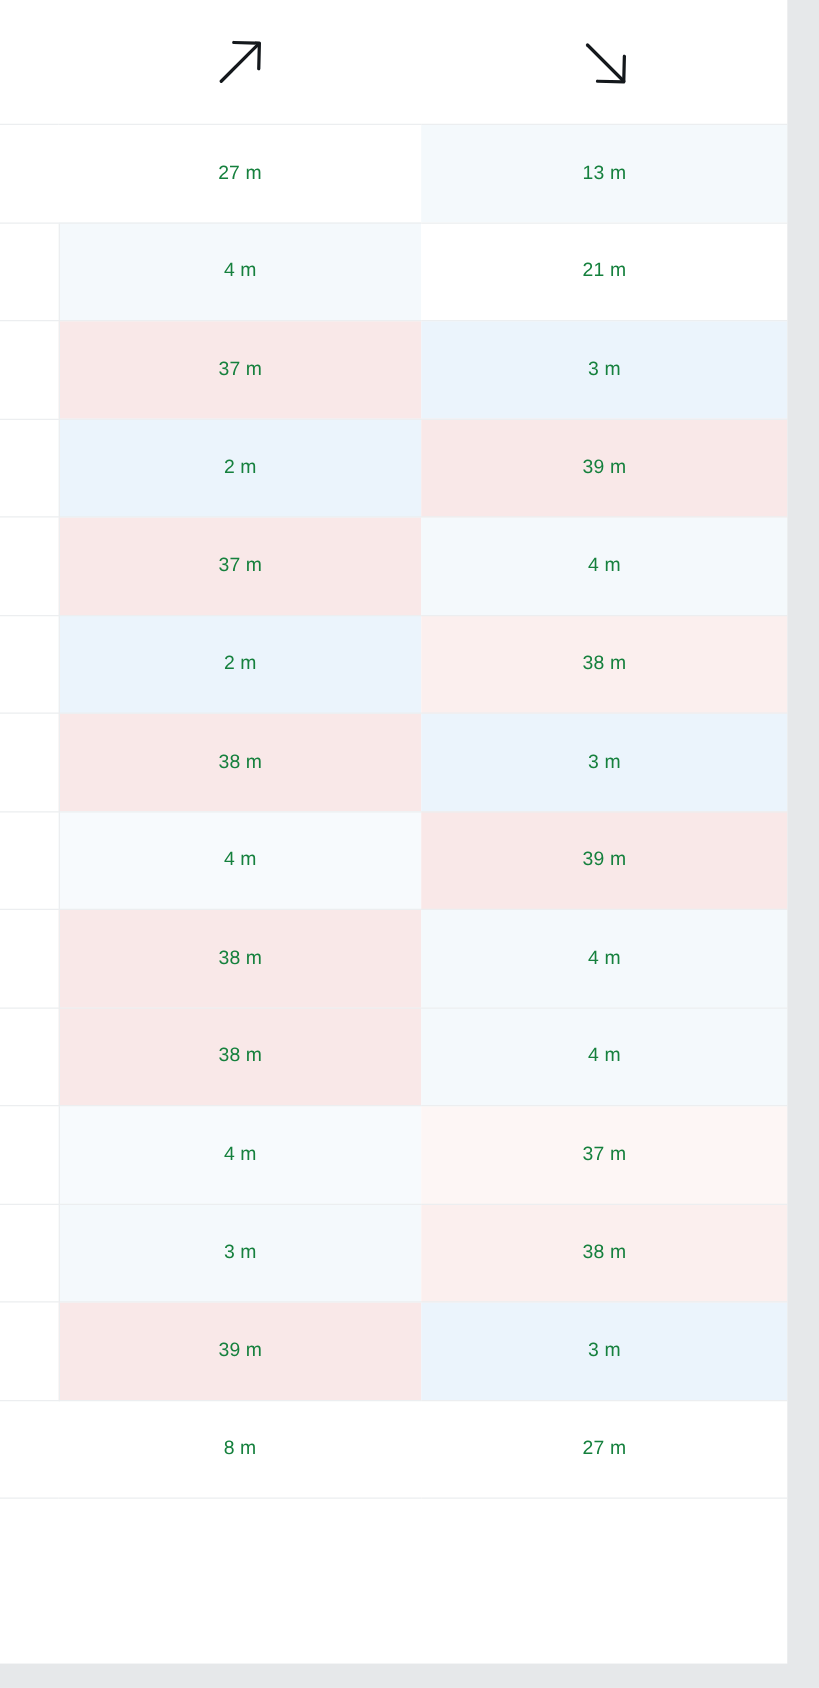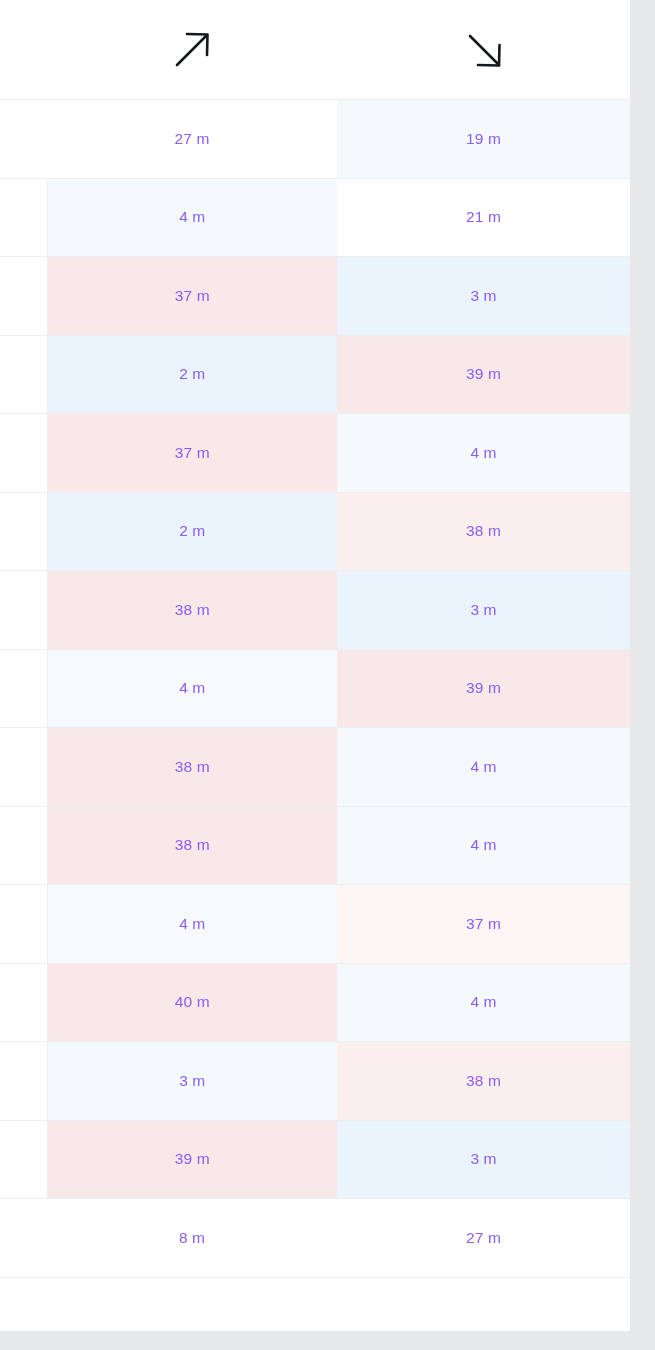--- a/index.html
+++ b/index.html
@@ -85,21 +85,21 @@
   
   tbody td {
     height: 77.5px;
     padding: 0;
     margin: 0;
     border: 0;
     border-bottom: 1px solid #eceef0;
     text-align: center;
     vertical-align: middle;
     font-size: 15.5px;
-    color: #8b5cf6;
+    color: #15803d;
     letter-spacing: 0.1px;
   }
 
   tbody tr:last-child td { border-bottom: 1px solid #eceef0; }
 
   
   td.gutter-cell {
     background: #ffffff;
   }
   td.gutter-cell.has-divider {
@@ -151,21 +151,21 @@
               </svg>
             </div>
           </th>
         </tr>
       </thead>
 
       <tbody id="table-body">
           <tr>
             <td class="gutter-cell"></td>
             <td class="tint-none">27 m</td>
-            <td class="tint-blue-soft">19 m</td>
+            <td class="tint-blue-soft">13 m</td>
           </tr>
           <tr>
             <td class="gutter-cell has-divider"></td>
             <td class="tint-blue-soft">4 m</td>
             <td class="tint-none">21 m</td>
           </tr>
           <tr>
             <td class="gutter-cell has-divider"></td>
             <td class="tint-pink">37 m</td>
             <td class="tint-blue">3 m</td>
@@ -202,25 +202,20 @@
           </tr>
           <tr>
             <td class="gutter-cell has-divider"></td>
             <td class="tint-pink">38 m</td>
             <td class="tint-blue-soft">4 m</td>
           </tr>
           <tr>
             <td class="gutter-cell has-divider"></td>
             <td class="tint-blue-pale">4 m</td>
             <td class="tint-pink-pale">37 m</td>
-          </tr>
-          <tr>
-            <td class="gutter-cell has-divider"></td>
-            <td class="tint-pink">40 m</td>
-            <td class="tint-blue-soft">4 m</td>
           </tr>
           <tr>
             <td class="gutter-cell has-divider"></td>
             <td class="tint-blue-soft">3 m</td>
             <td class="tint-pink-soft">38 m</td>
           </tr>
           <tr>
             <td class="gutter-cell has-divider"></td>
             <td class="tint-pink">39 m</td>
             <td class="tint-blue">3 m</td>

